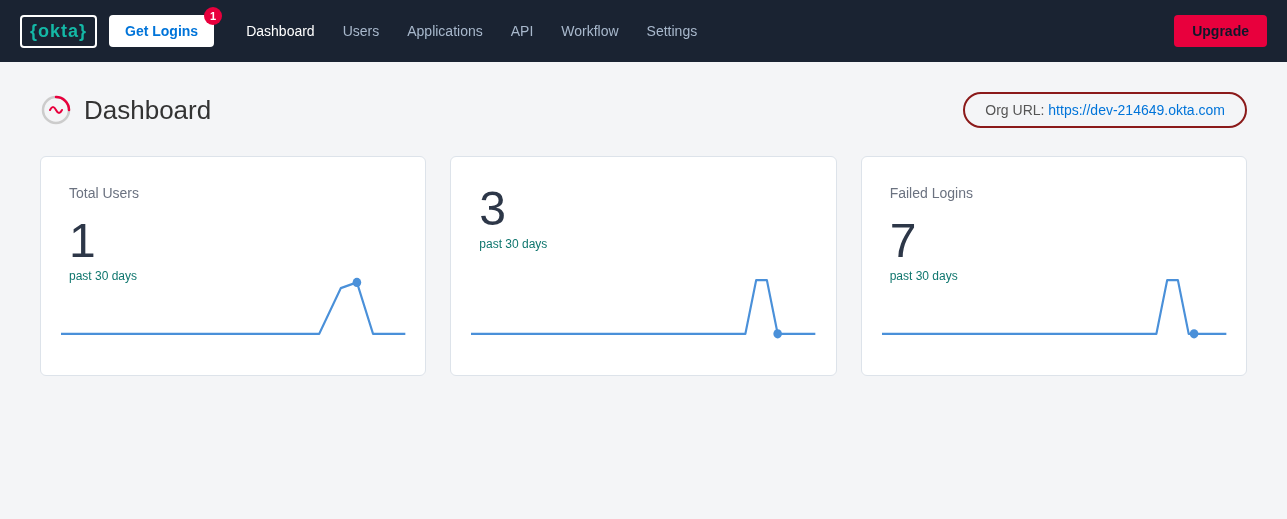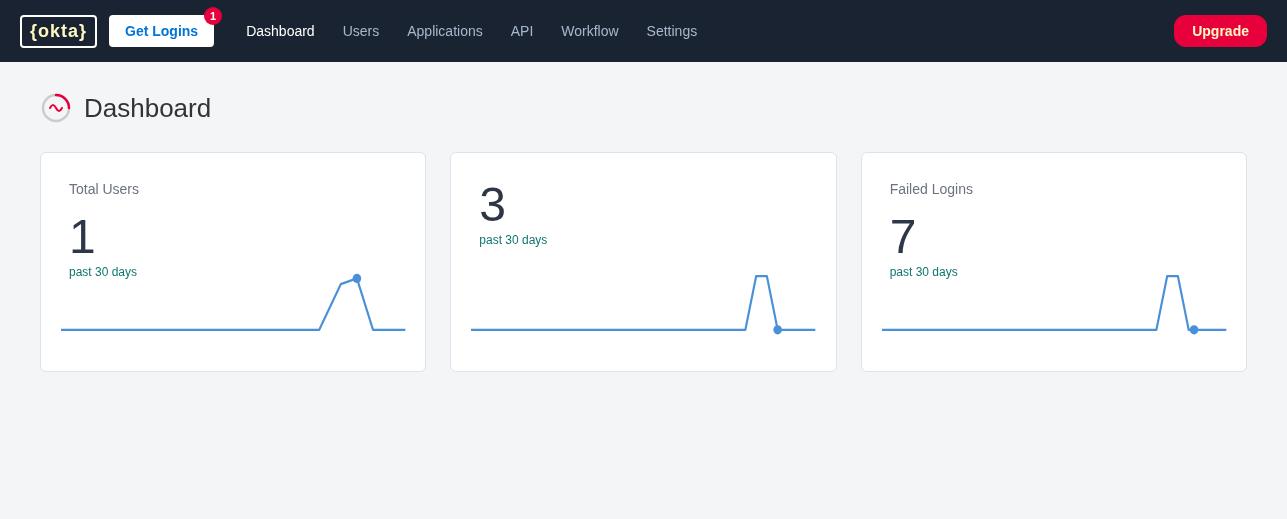--- a/index.html
+++ b/index.html
@@ -16,21 +16,21 @@
     .nav-logo {
       border: 2px solid white;
       border-radius: 4px;
       padding: 4px 8px;
       color: white;
       font-size: 18px;
       font-weight: bold;
       margin-right: 12px;
       letter-spacing: 1px;
     }
-    .nav-logo span { color: #fef9c3; }
+    .nav-logo span { color: #14b8a6; }
     .get-started-btn {
       position: relative;
       background: white;
       color: #0074d9;
       border: none;
       border-radius: 4px;
       padding: 8px 16px;
       font-size: 14px;
       font-weight: 600;
       cursor: pointer;
@@ -61,23 +61,23 @@
       color: #a8b8cc;
       text-decoration: none;
       padding: 8px 12px;
       font-size: 14px;
       cursor: pointer;
       border-radius: 3px;
     }
     .nav-link:hover, .nav-link.active { color: white; }
     .upgrade-btn {
       background: #e8003d;
-      color: #fef9c3;
+      color: #0f172a;
       border: none;
-      border-radius: 12px;
+      border-radius: 4px;
       padding: 8px 18px;
       font-size: 14px;
       font-weight: 600;
       cursor: pointer;
     }
 
     
     .main-content {
       padding: 30px 40px;
     }
@@ -183,20 +183,24 @@
   <div class="page-header">
     <div class="page-title-area">
 
       <svg class="spinner-icon" viewBox="0 0 32 32" fill="none" xmlns="http://www.w3.org/2000/svg">
         <circle cx="16" cy="16" r="13" stroke="#ccc" stroke-width="2.5"></circle>
         <path d="M16 3 A13 13 0 0 1 29 16" stroke="#e8003d" stroke-width="2.5" stroke-linecap="round"></path>
         <path d="M10 16 Q13 10 16 16 Q19 22 22 16" stroke="#e8003d" stroke-width="2" fill="none" stroke-linecap="round"></path>
       </svg>
       <h1 class="page-title">Dashboard</h1>
     </div>
+    <div class="org-url-box">
+      <span>Org URL:</span>
+      <a href="#">https://dev-214649.okta.com</a>
+    </div>
   </div>
 
   <div class="cards-grid">
 
     <div class="card">
       <div class="card-title">Total Users</div>
       <div class="card-value">1</div>
       <div class="card-subtitle">past 30 days</div>
       <div class="card-chart">
         <svg class="chart" viewBox="0 0 320 70" preserveAspectRatio="none">

